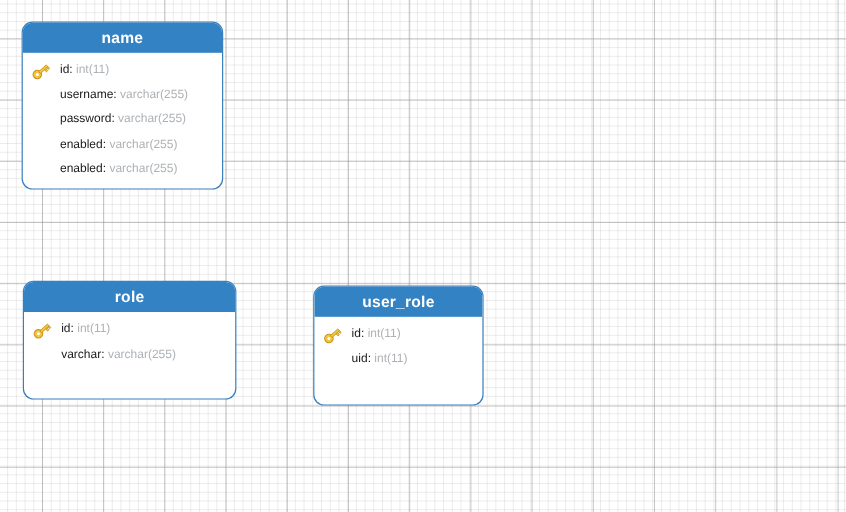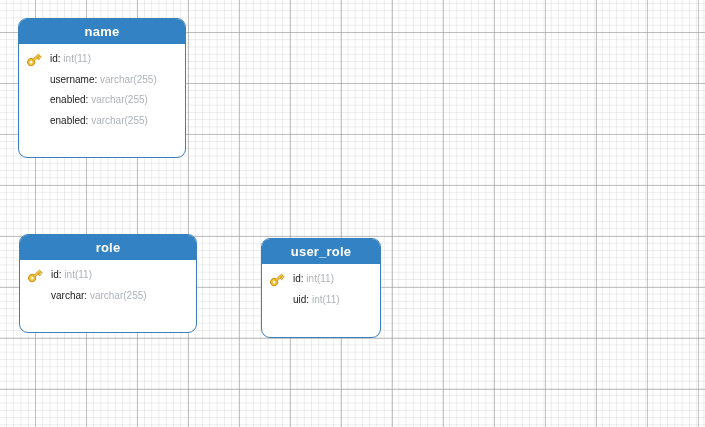--- a/index.html
+++ b/index.html
@@ -99,40 +99,41 @@
         <div class="er-row"><svg class="pk-icon" viewBox="0 0 18 15" xmlns="http://www.w3.org/2000/svg">
     <g transform="rotate(-42 9 7.5)">
       <circle cx="5.1" cy="7.5" r="3.5" fill="#f5c63c" stroke="#c9941a" stroke-width="1"></circle>
       <circle cx="5.1" cy="7.5" r="1.25" fill="#ffffff"></circle>
       <rect x="7.6" y="6.5" width="8.4" height="2.1" fill="#f5c63c" stroke="#c9941a" stroke-width="0.7"></rect>
       <rect x="12.2" y="8.5" width="1.5" height="2.4" fill="#f5c63c" stroke="#c9941a" stroke-width="0.7"></rect>
       <rect x="14.8" y="8.5" width="1.3" height="2.0" fill="#f5c63c" stroke="#c9941a" stroke-width="0.7"></rect>
     </g>
   </svg><span class="col-name">id</span><span class="col-sep">:</span><span class="col-type"> int(11)</span></div>
         <div class="er-row"><span class="col-name">username</span><span class="col-sep">:</span><span class="col-type"> varchar(255)</span></div>
+        <div class="er-row"><span class="col-name">password</span><span class="col-sep">:</span><span class="col-type"> varchar(255)</span></div>
         <div class="er-row"><span class="col-name">enabled</span><span class="col-sep">:</span><span class="col-type"> varchar(255)</span></div>
         <div class="er-row"><span class="col-name">enabled</span><span class="col-sep">:</span><span class="col-type"> varchar(255)</span></div>
       </div>
     </div>
     <div class="er-table" style="left: 19px; top: 234px; width: 178px; height: 99px;">
       <div class="er-header">role</div>
       <div class="er-body">
         <div class="er-row"><svg class="pk-icon" viewBox="0 0 18 15" xmlns="http://www.w3.org/2000/svg">
     <g transform="rotate(-42 9 7.5)">
       <circle cx="5.1" cy="7.5" r="3.5" fill="#f5c63c" stroke="#c9941a" stroke-width="1"></circle>
       <circle cx="5.1" cy="7.5" r="1.25" fill="#ffffff"></circle>
       <rect x="7.6" y="6.5" width="8.4" height="2.1" fill="#f5c63c" stroke="#c9941a" stroke-width="0.7"></rect>
       <rect x="12.2" y="8.5" width="1.5" height="2.4" fill="#f5c63c" stroke="#c9941a" stroke-width="0.7"></rect>
       <rect x="14.8" y="8.5" width="1.3" height="2.0" fill="#f5c63c" stroke="#c9941a" stroke-width="0.7"></rect>
     </g>
   </svg><span class="col-name">id</span><span class="col-sep">:</span><span class="col-type"> int(11)</span></div>
         <div class="er-row"><span class="col-name">varchar</span><span class="col-sep">:</span><span class="col-type"> varchar(255)</span></div>
       </div>
     </div>
-    <div class="er-table" style="left: 261px; top: 238px; width: 120px; height: 100px;">
+    <div class="er-table" style="left: 261px; top: 238px; width: 142px; height: 100px;">
       <div class="er-header">user_role</div>
       <div class="er-body">
         <div class="er-row"><svg class="pk-icon" viewBox="0 0 18 15" xmlns="http://www.w3.org/2000/svg">
     <g transform="rotate(-42 9 7.5)">
       <circle cx="5.1" cy="7.5" r="3.5" fill="#f5c63c" stroke="#c9941a" stroke-width="1"></circle>
       <circle cx="5.1" cy="7.5" r="1.25" fill="#ffffff"></circle>
       <rect x="7.6" y="6.5" width="8.4" height="2.1" fill="#f5c63c" stroke="#c9941a" stroke-width="0.7"></rect>
       <rect x="12.2" y="8.5" width="1.5" height="2.4" fill="#f5c63c" stroke="#c9941a" stroke-width="0.7"></rect>
       <rect x="14.8" y="8.5" width="1.3" height="2.0" fill="#f5c63c" stroke="#c9941a" stroke-width="0.7"></rect>
     </g>

